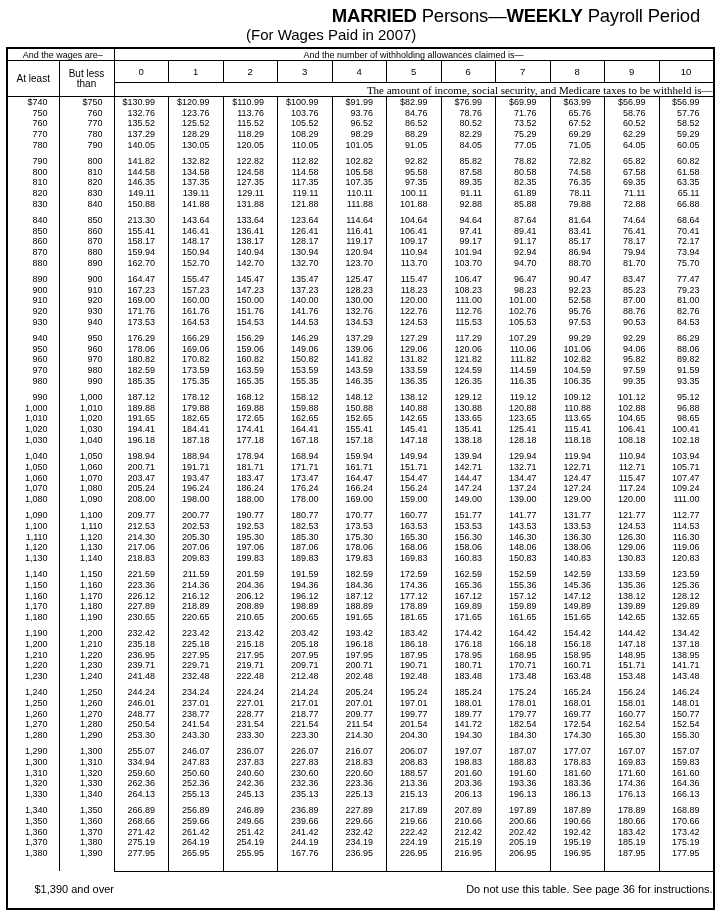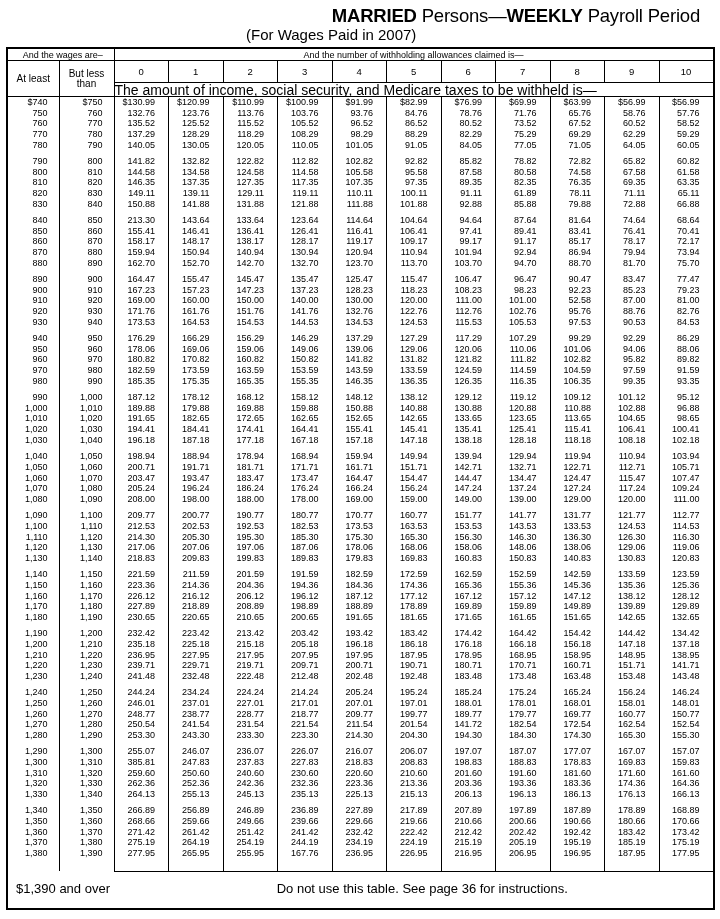--- a/index.html
+++ b/index.html
@@ -17,29 +17,29 @@
   table.payroll{
     position:absolute;top:47px;left:6px;width:707px;
     border-collapse:collapse;table-layout:fixed;border:2px solid #000;
   }
   th,td{border:1px solid #000;padding:0;font-weight:normal;overflow:hidden;}
   thead th{font-size:9px;line-height:10px;}
   .hw{text-align:center;padding-left:4px;height:11px;}
   .ha{text-align:center;height:11px;margin-top:12px;}
   .hal,.hbl{text-align:center;vertical-align:middle;font-size:10px;}
   .hn{text-align:center;font-size:9.5px;height:21px;vertical-align:middle;}
-  .hamt{text-align:left;font-size:14px;height:13px;vertical-align:middle;}
+  .hamt{text-align:right;font-size:11px;height:13px;vertical-align:middle;font-family:Liberation Serif, serif;}
   tbody td{border-top:none;border-bottom:none;font-size:9px;height:10.7px;line-height:10.7px;
     text-align:right;white-space:nowrap;}
   tbody td.w{padding-right:11px;}
   tbody td.d{padding-right:13px;}
   tr.spacer td{height:5.5px;line-height:0;}
   tr.bodyend td{height:12px;line-height:0;}
   tr.bodyend td.d{border-bottom:1px solid #000;}
-  tr.note td{border:none;font-size:13px;height:36px;vertical-align:middle;text-align:center;white-space:nowrap;}
+  tr.note td{border:none;font-size:11px;height:36px;vertical-align:middle;text-align:right;white-space:nowrap;}
   td.notel{padding-left:4px;}
   td.noter{padding-left:18px;}
 </style>
 </head>
 <body>
 
 <div class="sheet">
 
   <div class="titlebar"><b>MARRIED</b><span> Persons—</span><b>WEEKLY</b><span> Payroll Period</span></div>
   <div class="subtitle">(For Wages Paid in 2007)</div>
@@ -1086,41 +1086,41 @@
           <td class="d">206.07</td>
           <td class="d">197.07</td>
           <td class="d">187.07</td>
           <td class="d">177.07</td>
           <td class="d">167.07</td>
           <td class="d">157.07</td>
         </tr>
         <tr>
           <td class="w">1,300</td>
           <td class="w">1,310</td>
-          <td class="d">385.81</td>
+          <td class="d">334.94</td>
           <td class="d">247.83</td>
           <td class="d">237.83</td>
           <td class="d">227.83</td>
           <td class="d">218.83</td>
           <td class="d">208.83</td>
           <td class="d">198.83</td>
           <td class="d">188.83</td>
           <td class="d">178.83</td>
           <td class="d">169.83</td>
           <td class="d">159.83</td>
         </tr>
         <tr>
           <td class="w">1,310</td>
           <td class="w">1,320</td>
           <td class="d">259.60</td>
           <td class="d">250.60</td>
           <td class="d">240.60</td>
           <td class="d">230.60</td>
           <td class="d">220.60</td>
-          <td class="d">210.60</td>
+          <td class="d">188.57</td>
           <td class="d">201.60</td>
           <td class="d">191.60</td>
           <td class="d">181.60</td>
           <td class="d">171.60</td>
           <td class="d">161.60</td>
         </tr>
         <tr>
           <td class="w">1,320</td>
           <td class="w">1,330</td>
           <td class="d">262.36</td>

